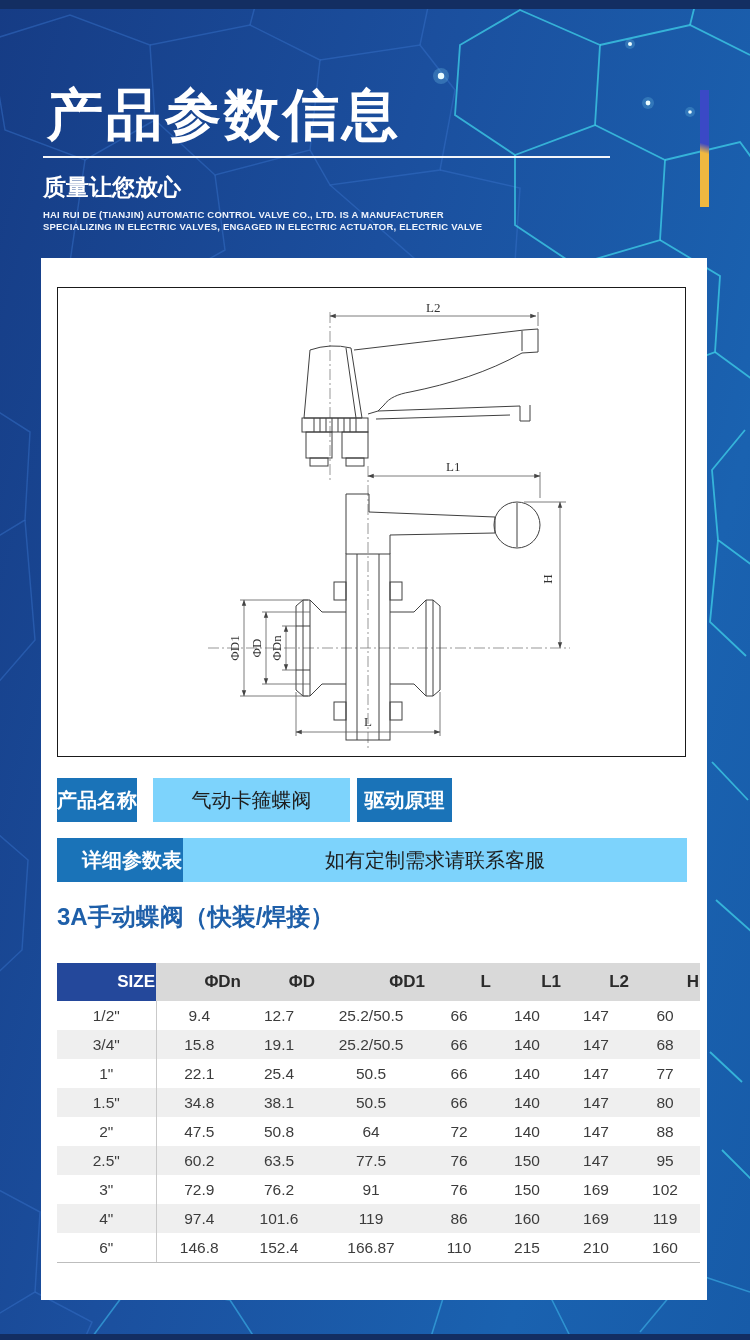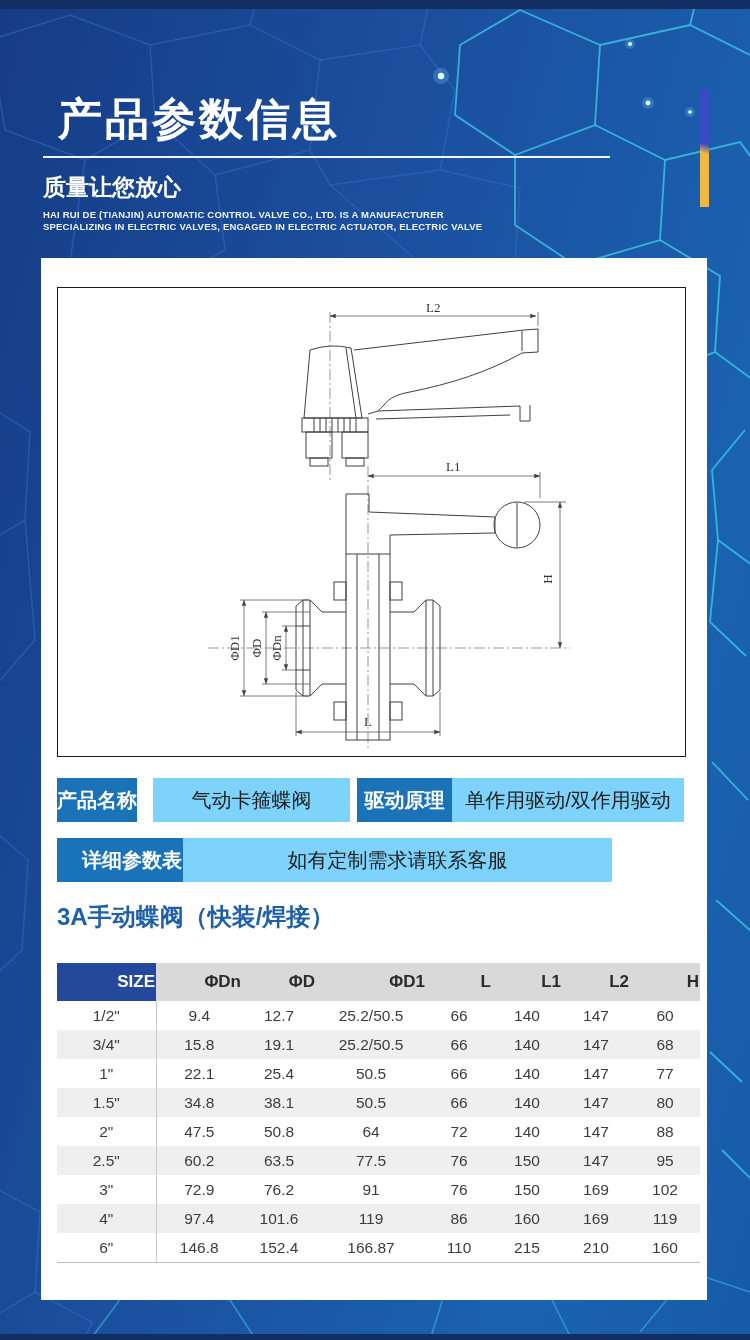--- a/index.html
+++ b/index.html
@@ -12,42 +12,42 @@
   .strip{position:absolute;left:0;width:750px;background:#132e62;z-index:3;}
   .strip.top{top:0;height:9px;}
   .strip.bottom{bottom:0;height:6px;}
   .accent-bar{
     position:absolute;left:700px;top:90px;width:9px;height:117px;z-index:2;
     background:linear-gradient(196deg,#3a49c6 0 46%,#efb840 54% 100%);
   }
   
   .hdr{position:absolute;left:0;top:0;width:750px;z-index:2;color:#fff;}
   .hdr h1{
-    position:absolute;left:42px;top:78px;margin:16px;font-size:44px;font-weight:900;
+    position:absolute;left:42px;top:78px;margin:5px;font-size:56px;font-weight:900;
     letter-spacing:3px;line-height:1.15;white-space:nowrap;
   }
   .title-underline{position:absolute;left:43px;top:156px;width:567px;height:2px;background:#fff;opacity:.95;}
   .hdr-sub{position:absolute;left:43px;top:172px;font-size:23px;font-weight:700;white-space:nowrap;}
   .hdr-intro{position:absolute;left:43px;top:209px;font-size:9.5px;font-weight:700;
     line-height:12px;letter-spacing:.2px;color:#eef3fb;white-space:nowrap;}
   
   .card{position:absolute;left:41px;top:258px;width:666px;height:1042px;background:#fff;z-index:2;}
   .drawing-box{position:absolute;left:16px;top:29px;width:627px;height:468px;border:1px solid #1a1a1a;background:#fff;}
   .drawing-box svg{display:block;width:100%;height:100%;}
   
   .ib{position:absolute;display:flex;align-items:center;justify-content:center;
       font-size:20px;height:44px;white-space:nowrap;}
   .ib.lab{background:#1a73b8;color:#fff;font-weight:700;}
   .ib.val{background:#7dd3fc;color:#1d1d1d;}
   .r1l1{left:16px;top:520px;width:80px;}
   .r1v1{left:112px;top:520px;width:197px;}
   .r1l2{left:316px;top:520px;width:95px;}
   .r1v2{left:411px;top:520px;width:232px;}
   .r2l{left:16px;top:580px;width:126px;padding-left:12px;}
-  .r2v{left:142px;top:580px;width:429px;}
+  .r2v{left:142px;top:580px;width:504px;}
   
   .sec-cn{position:absolute;left:16px;top:643px;font-size:24px;font-weight:800;color:#1e5fa9;white-space:nowrap;}
   .sec-en{position:absolute;left:16px;top:676px;font-size:16.5px;color:#6b6b6b;white-space:nowrap;}
   
   table.spec{position:absolute;left:16px;top:705px;width:627px;border-collapse:collapse;table-layout:fixed;}
   table.spec th{background:#d9d9d9;color:#2b2b2b;font-size:17px;font-weight:700;height:36px;text-align:right;}
   table.spec th.c-size{background:#24489b;color:#fff;}
   table.spec td{height:29px;font-size:15.5px;color:#3c3c3c;text-align:center;padding:0;}
   table.spec tbody tr:nth-child(even){background:#efefef;}
   table.spec tbody tr:nth-child(odd){background:#ffffff;}
@@ -252,21 +252,20 @@
         <line class="dim" x1="382" y1="404" x2="382" y2="448"></line>
         <line class="dim" x1="238" y1="444" x2="382" y2="444" marker-start="url(#arr)" marker-end="url(#arr)"></line>
         <text class="dtx" x="306" y="438">L</text>
       </g>
     </svg>
   </div>
 
   <div class="ib lab r1l1">产品名称</div>
   <div class="ib val r1v1">气动卡箍蝶阀</div>
   <div class="ib lab r1l2">驱动原理</div>
-  <div class="ib val r1v2">单作用驱动/双作用驱动</div>
   <div class="ib lab r2l">详细参数表</div>
   <div class="ib val r2v">如有定制需求请联系客服</div>
 
   <div class="sec-cn">3A手动蝶阀（快装/焊接）</div>
 
   <table class="spec">
     <thead>
         <tr>
           <th class="c-size">SIZE</th>
           <th>ΦDn</th>

